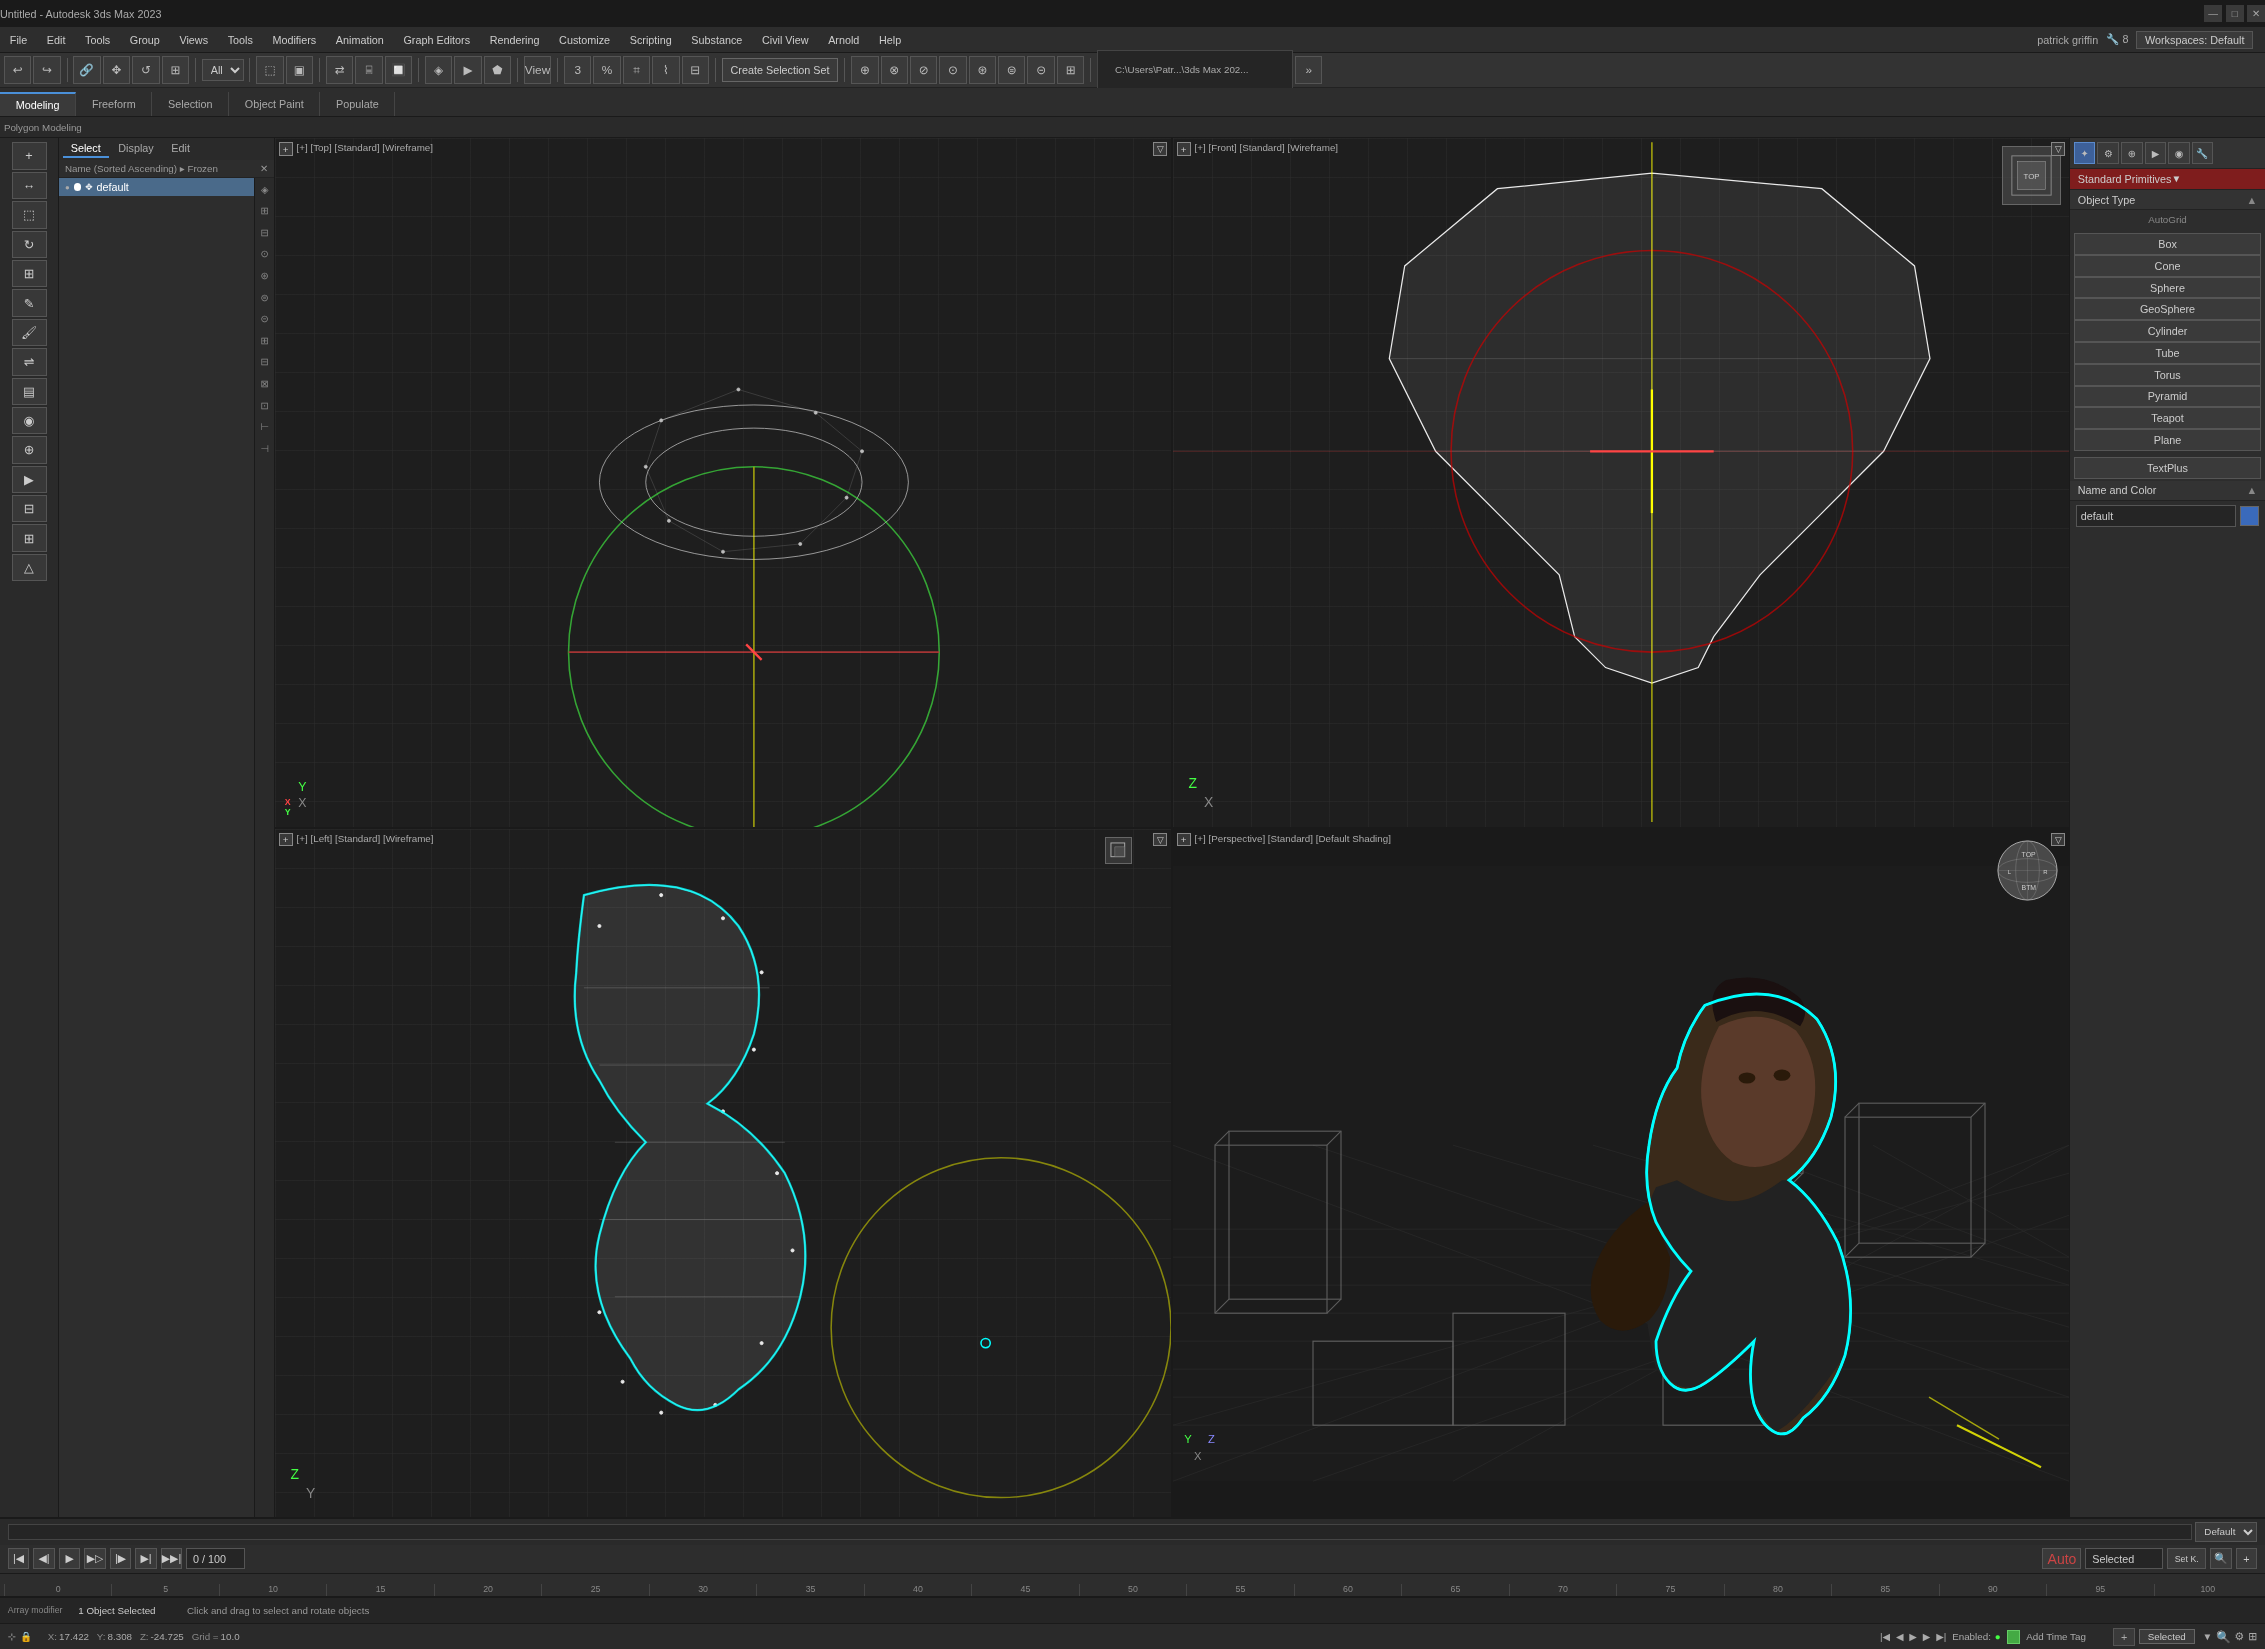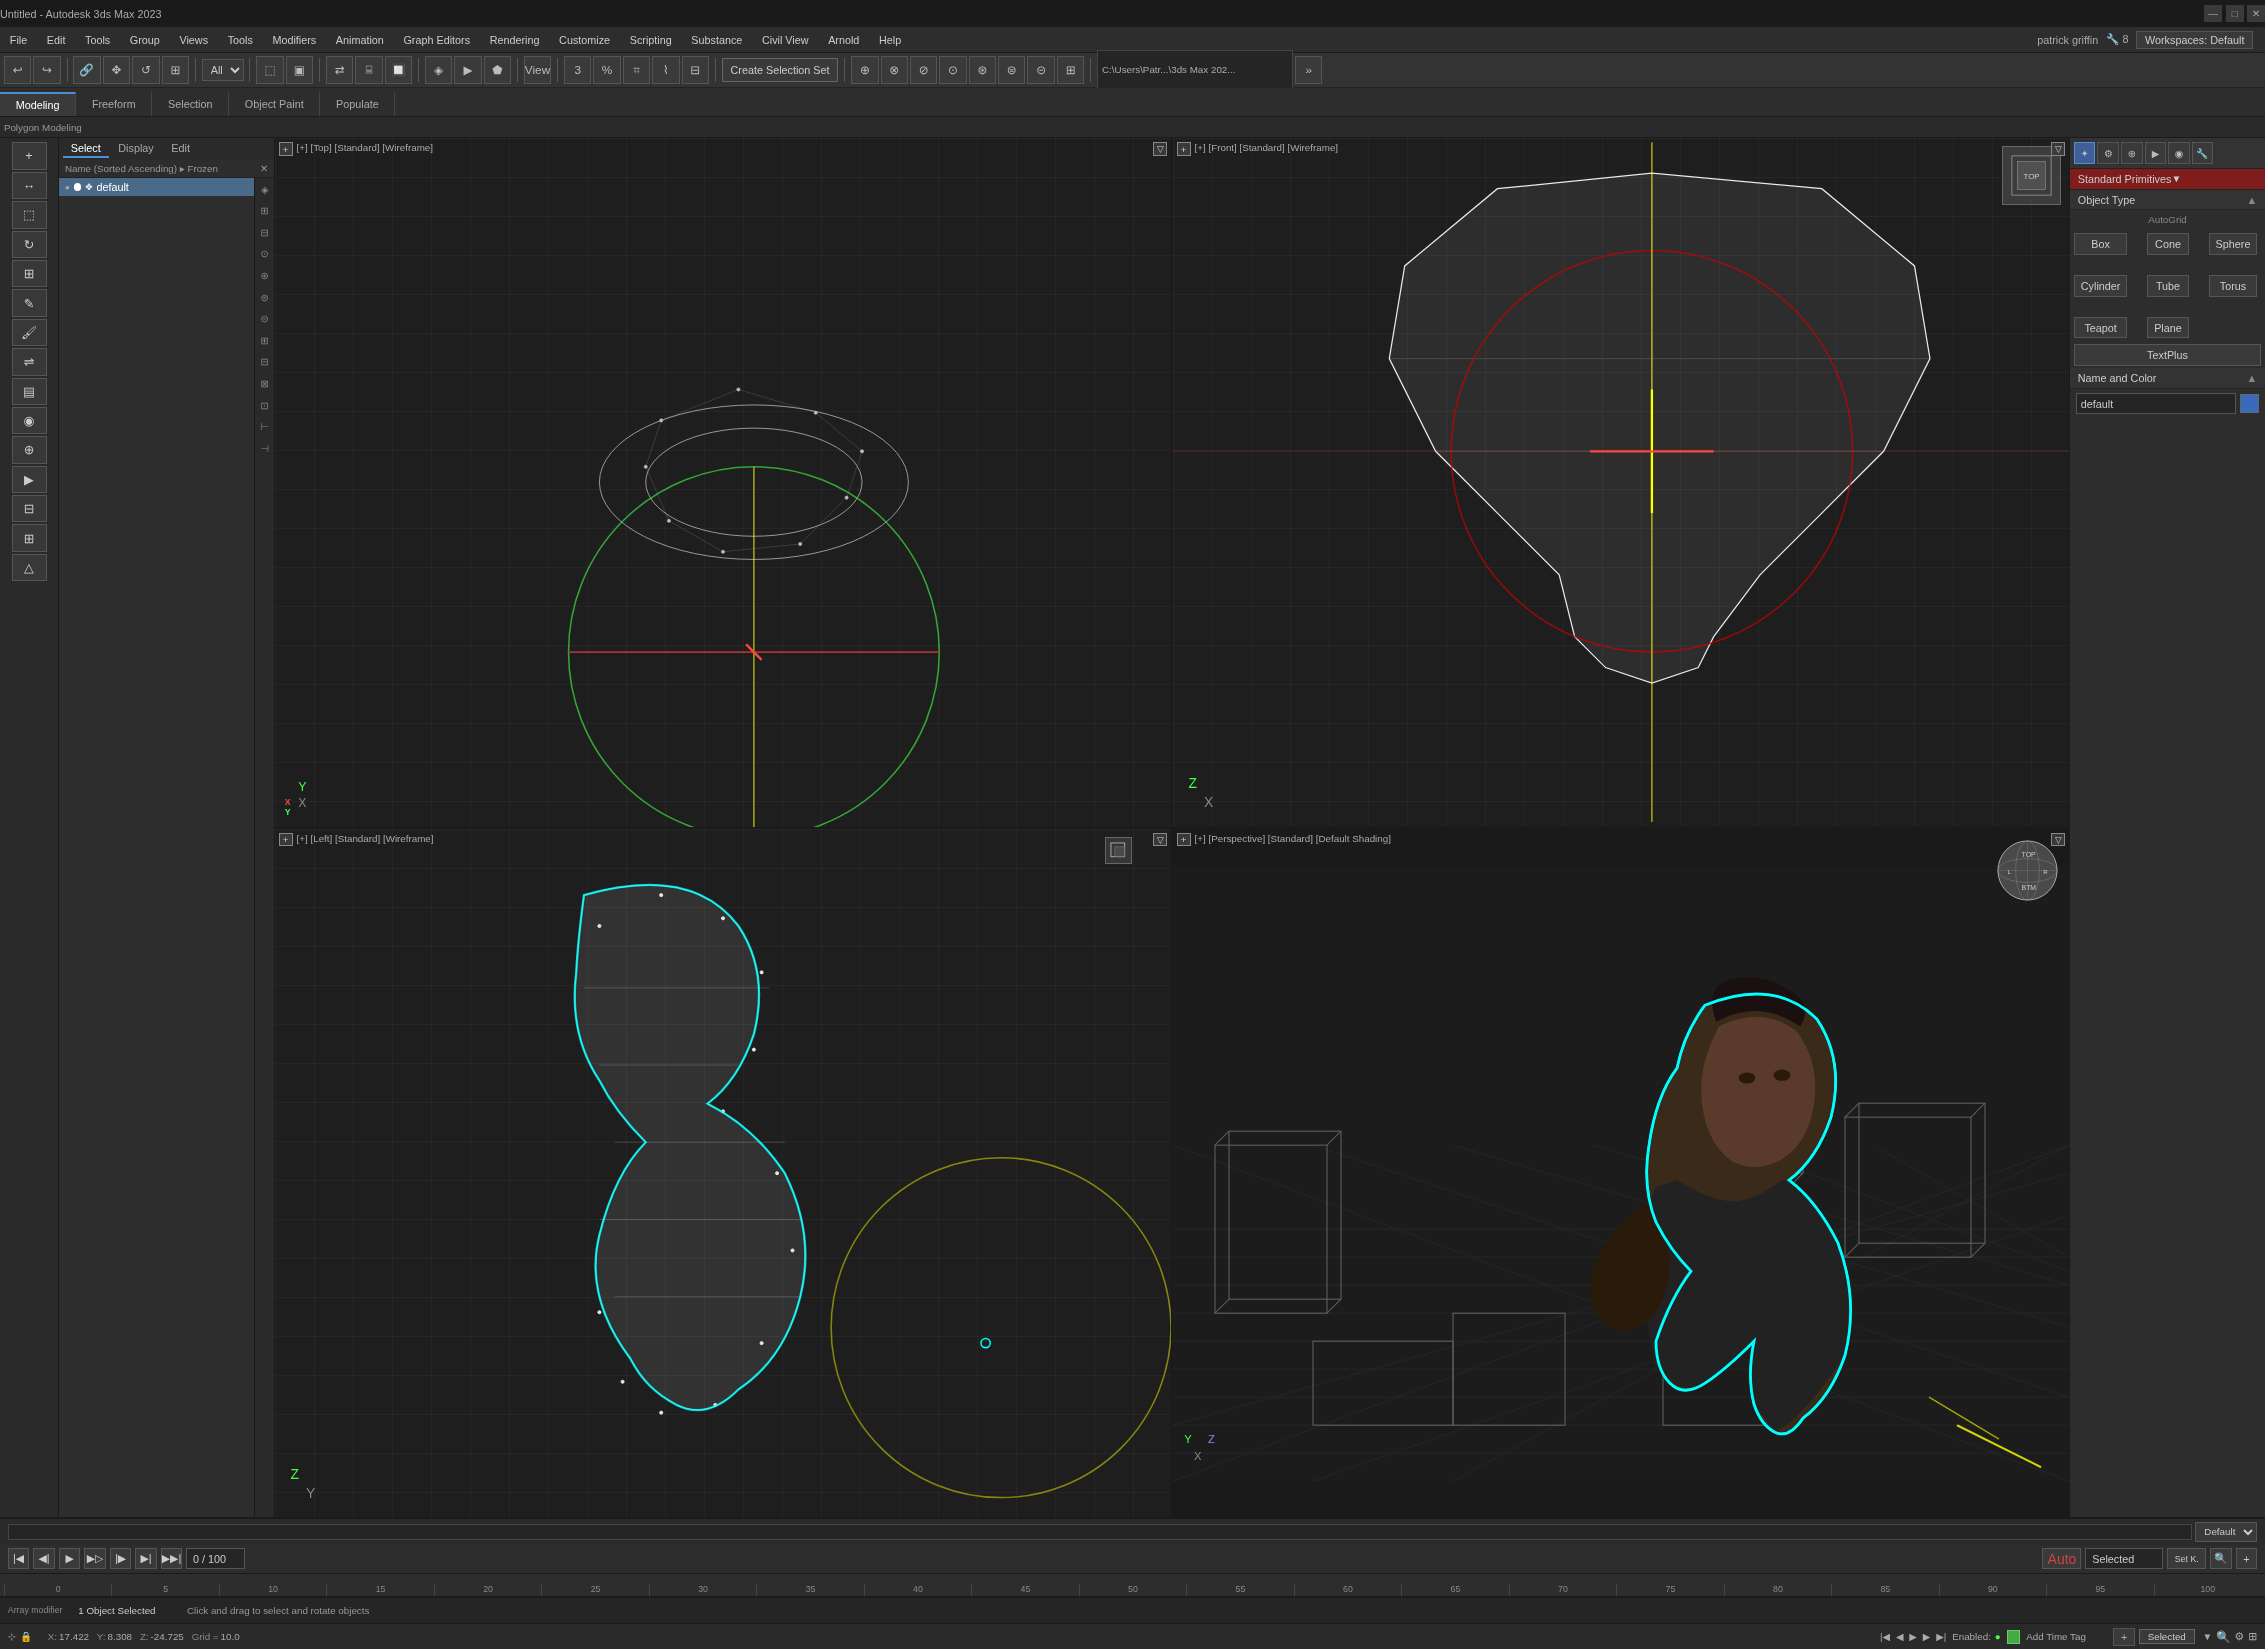--- a/index.html
+++ b/index.html
@@ -127,21 +127,21 @@
       padding: 0 7.8px;
       cursor: pointer;
       white-space: nowrap;
     }
     .path-display {
       height: 39px;
       background: #252525;
       border: 1px solid #444;
       color: #aaa;
       font-size: 9.8px;
-      padding: 0 4px;
+      padding: 0 17px;
       display: flex;
       align-items: center;
       min-width: 196px;
     }
 
     
     #modeling-tabs {
       width: 100%;
       height: 29px;
       background: #2d2d2d;
@@ -316,22 +316,22 @@
     }
     .section-header .chevron { color: #888; }
     .auto-grid-label {
       color: #888;
       font-size: 9.8px;
       padding: 3.9px 7.8px;
       text-align: center;
     }
     .prim-grid {
       display: grid;
-      grid-template-columns: 1fr 1fr 1fr 1fr;
-      gap: 20px;
+      grid-template-columns: 1fr;
+      gap: 0;
       padding: 3.9px;
     }
     .prim-btn {
       padding: 3.9px 5.9px;
       background: #3a3a3a;
       border: 1px solid #555;
       color: #ccc;
       font-size: 10.8px;
       text-align: center;
       cursor: pointer;

